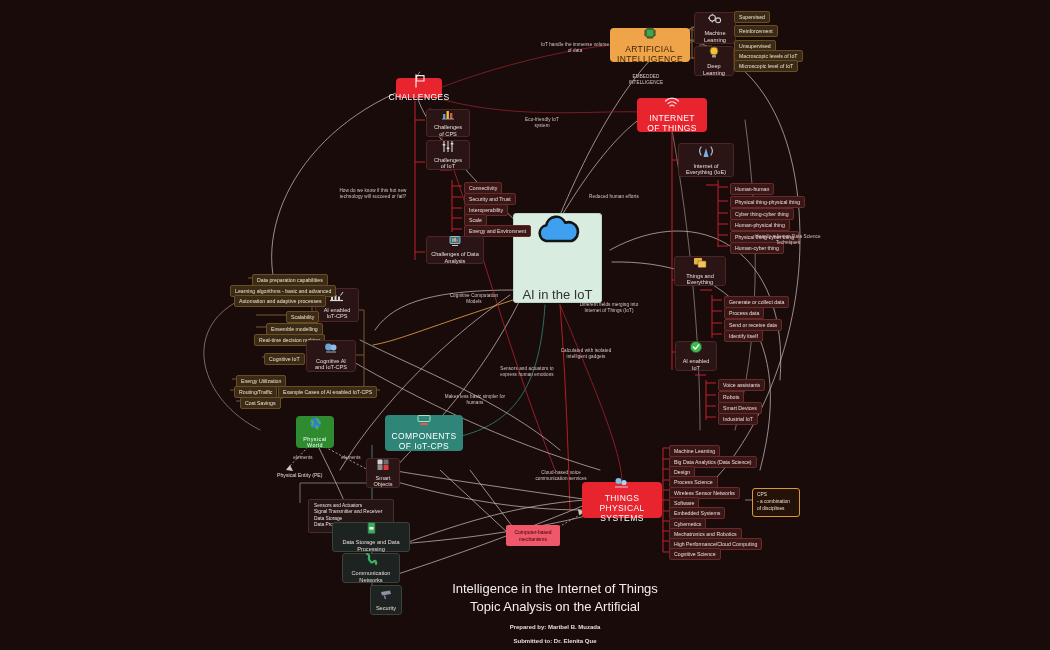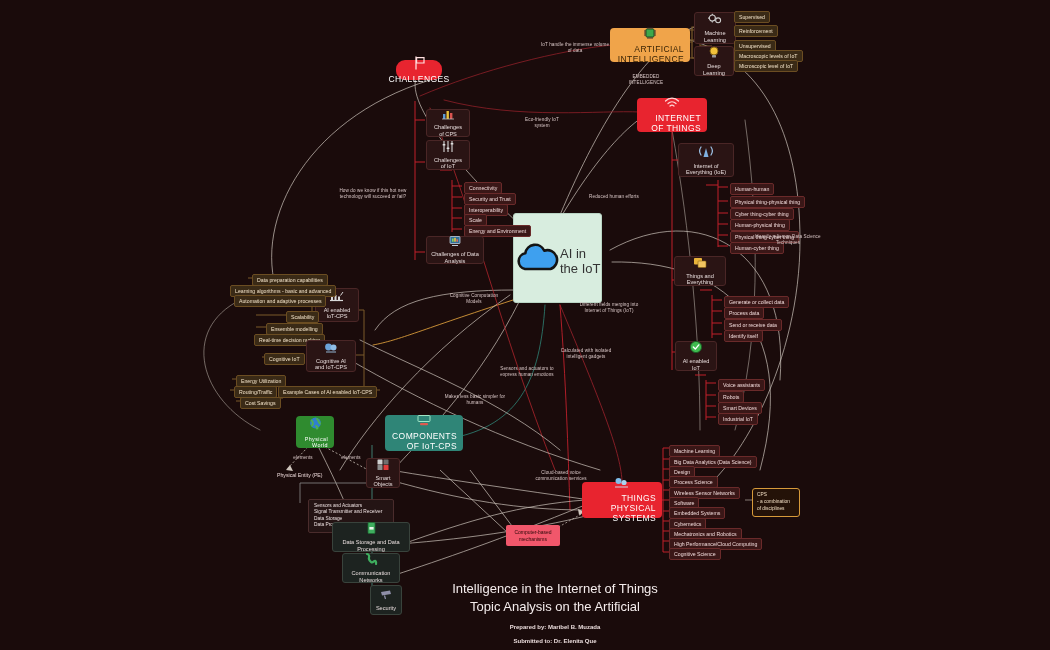--- a/index.html
+++ b/index.html
@@ -10,31 +10,31 @@
     color:#e8d9d9;
   }
   #canvas{position:absolute;left:0;top:0;width:1050px;height:650px;}
   svg.links{position:absolute;left:0;top:0;width:1050px;height:650px;pointer-events:none;}
 
   .node{position:absolute;box-sizing:border-box;}
 
   
   .central{
     background:#d8eddf;border:1px solid #b9d4c4;border-radius:3px;
-    color:#333;display:flex;flex-direction:row;align-items:center;justify-content:space-between;
+    color:#333;display:flex;flex-direction:column;align-items:center;justify-content:space-between;
     font-size:13px;
   }
   .central .lbl{margin-top:6px;font-size:13px;color:#333;}
 
   
   .topic{
     border-radius:4px;display:flex;flex-direction:column;align-items:center;justify-content:center;
     text-align:center;font-size:8.5px;letter-spacing:.4px;padding:4px 6px;
   }
-  .topic .lbl{margin-top:3px;line-height:1.15;text-align:right;}
+  .topic .lbl{margin-top:3px;line-height:1.15;}
   .t-red{background:#e8242f;color:#fff;}
   .t-orange{background:#f0a44a;color:#3a2405;}
   .t-teal{background:#2f8577;color:#fff;margin-left:20px;}
   .t-green{background:#2f8b2f;color:#fff;}
 
   
   .sub{
     background:#2a1414;border:1px solid #4a2626;border-radius:3px;
     display:flex;flex-direction:column;align-items:center;justify-content:center;
     font-size:5.6px;color:#e7dcdc;text-align:center;padding:3px 4px;line-height:1.2;
@@ -365,21 +365,21 @@
         <path d="M4.3,7.1 L6.3,9.1 L9.8,4.9" fill="none" stroke="#fff" stroke-width="1.4" stroke-linecap="round" stroke-linejoin="round"></path>
       </svg>
     </span>
     <span class="cap">AI enabled IoT</span>
   </div>
   <div class="leaf node" style="left:718px;top:379px;">Voice assistants</div>
   <div class="leaf node" style="left:718px;top:391px;">Robots</div>
   <div class="leaf node" style="left:718px;top:402px;">Smart Devices</div>
   <div class="leaf node" style="left:718px;top:413px;">Industrial IoT</div>
 
-  <div class="node topic t-red" style="left:396px;top:60px;width:46px;height:20px;border-radius:9px;">
+  <div class="node topic t-red" style="left:396px;top:78px;width:46px;height:20px;">
     <span class="icon">
       <svg width="13" height="14" viewBox="0 0 13 14">
         <path d="M3,1 V13" stroke="#ffe0e0" stroke-width="1.3" fill="none" stroke-linecap="round"></path>
         <path d="M3.6,1.6 H11 V7 H3.6 Z" fill="none" stroke="#ffe0e0" stroke-width="1.2"></path>
       </svg>
     </span>
     <span class="lbl">CHALLENGES</span>
   </div>
 
   <div class="node sub" style="left:426px;top:109px;width:44px;height:28px;">

